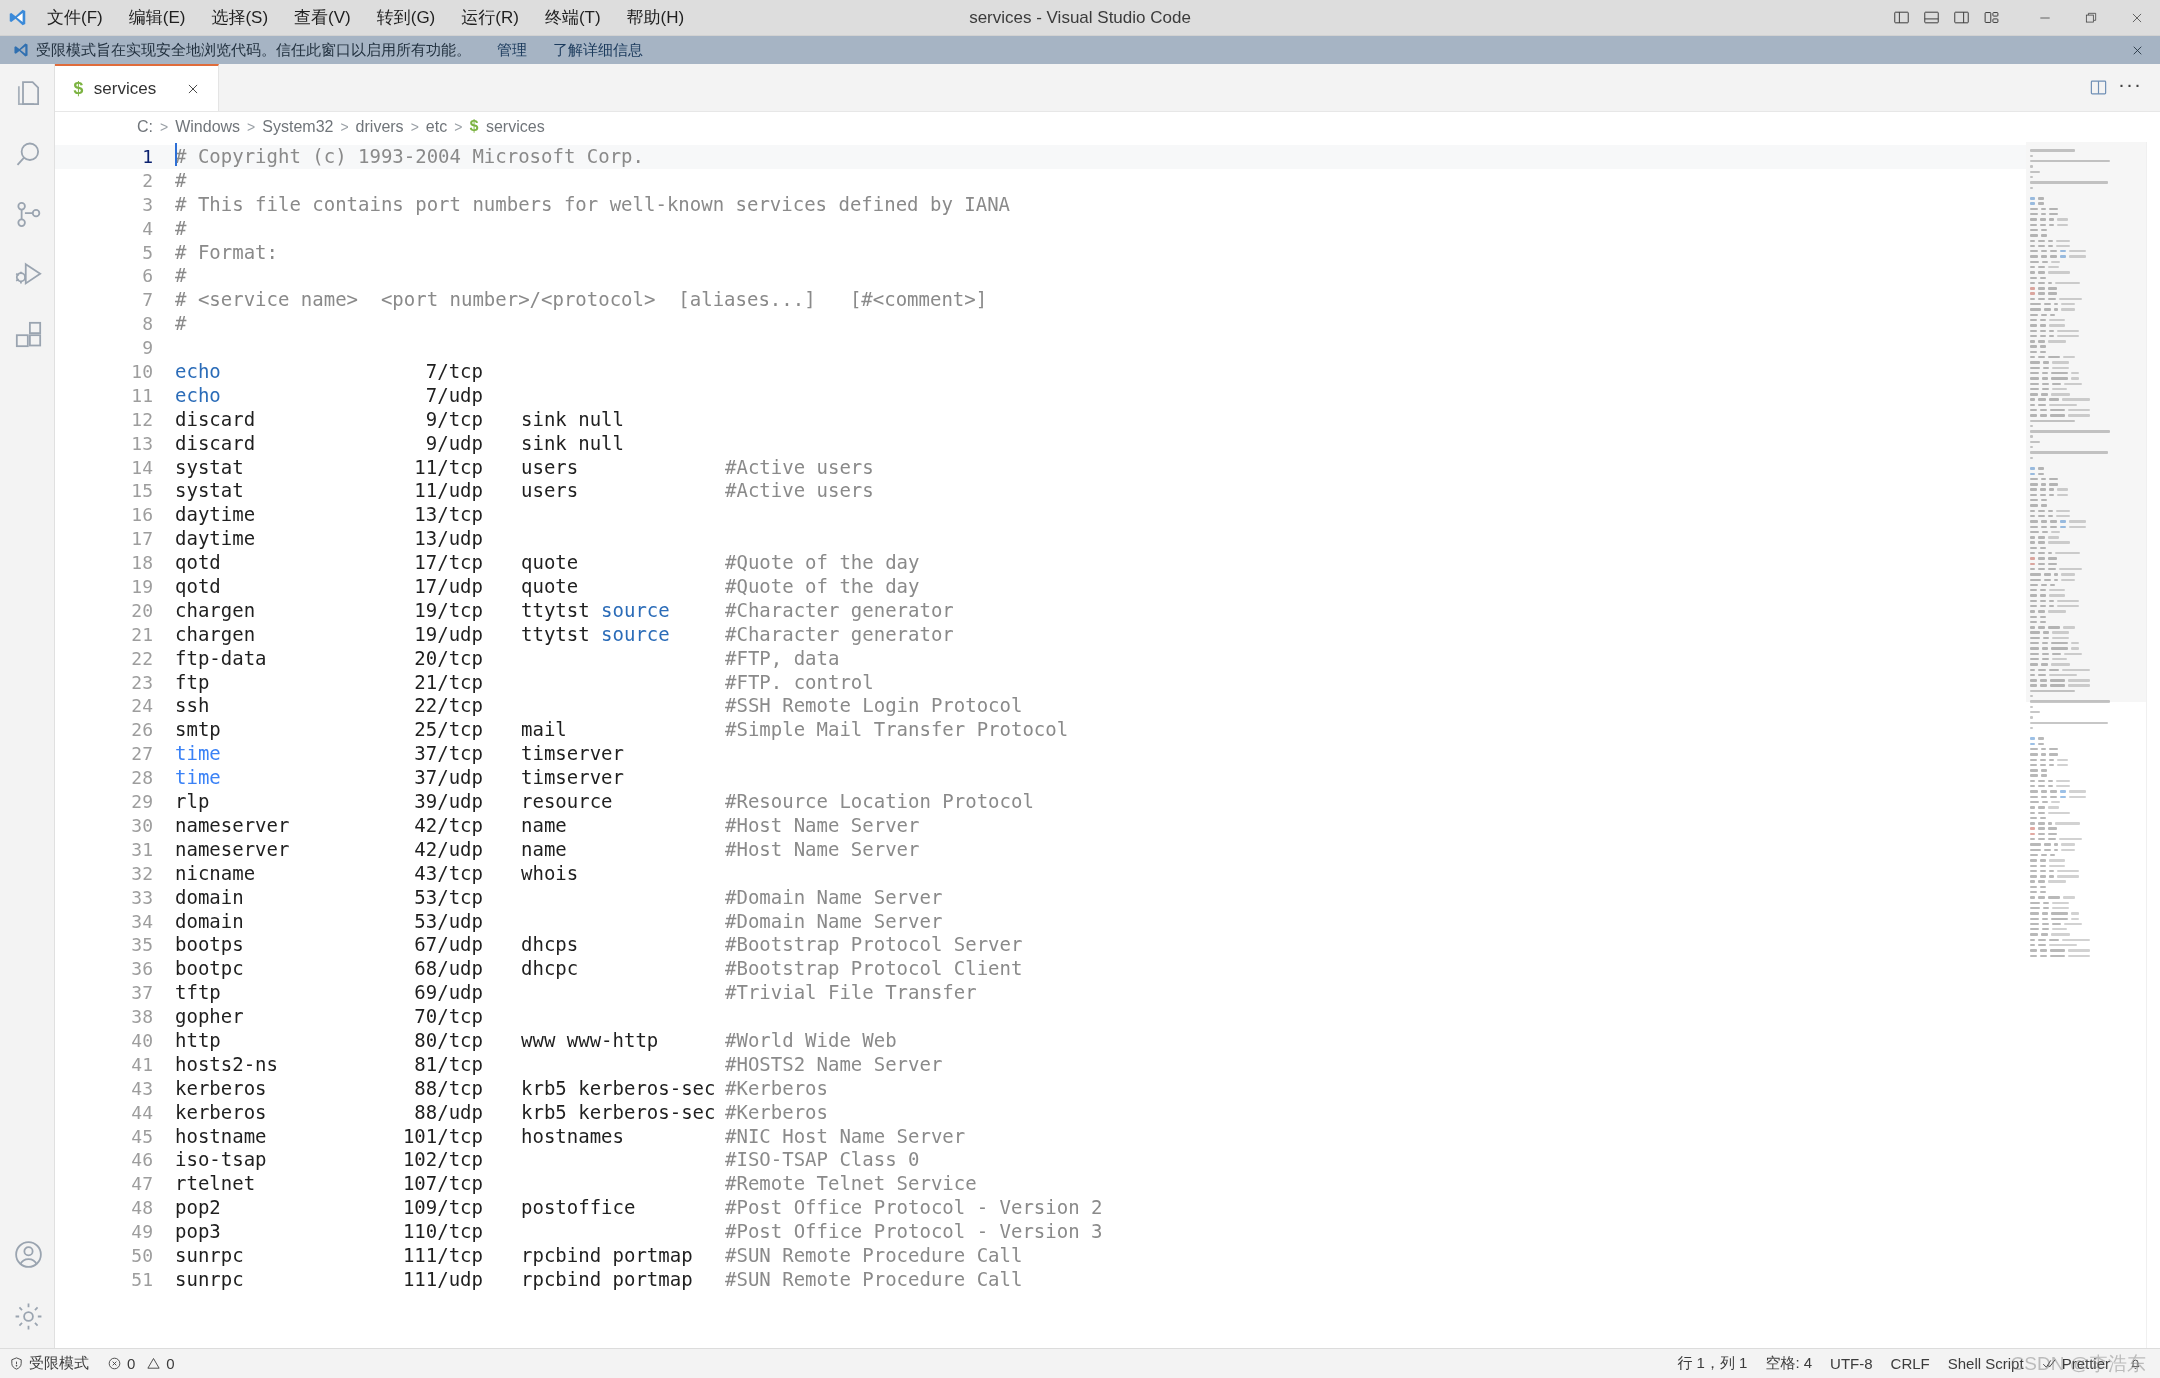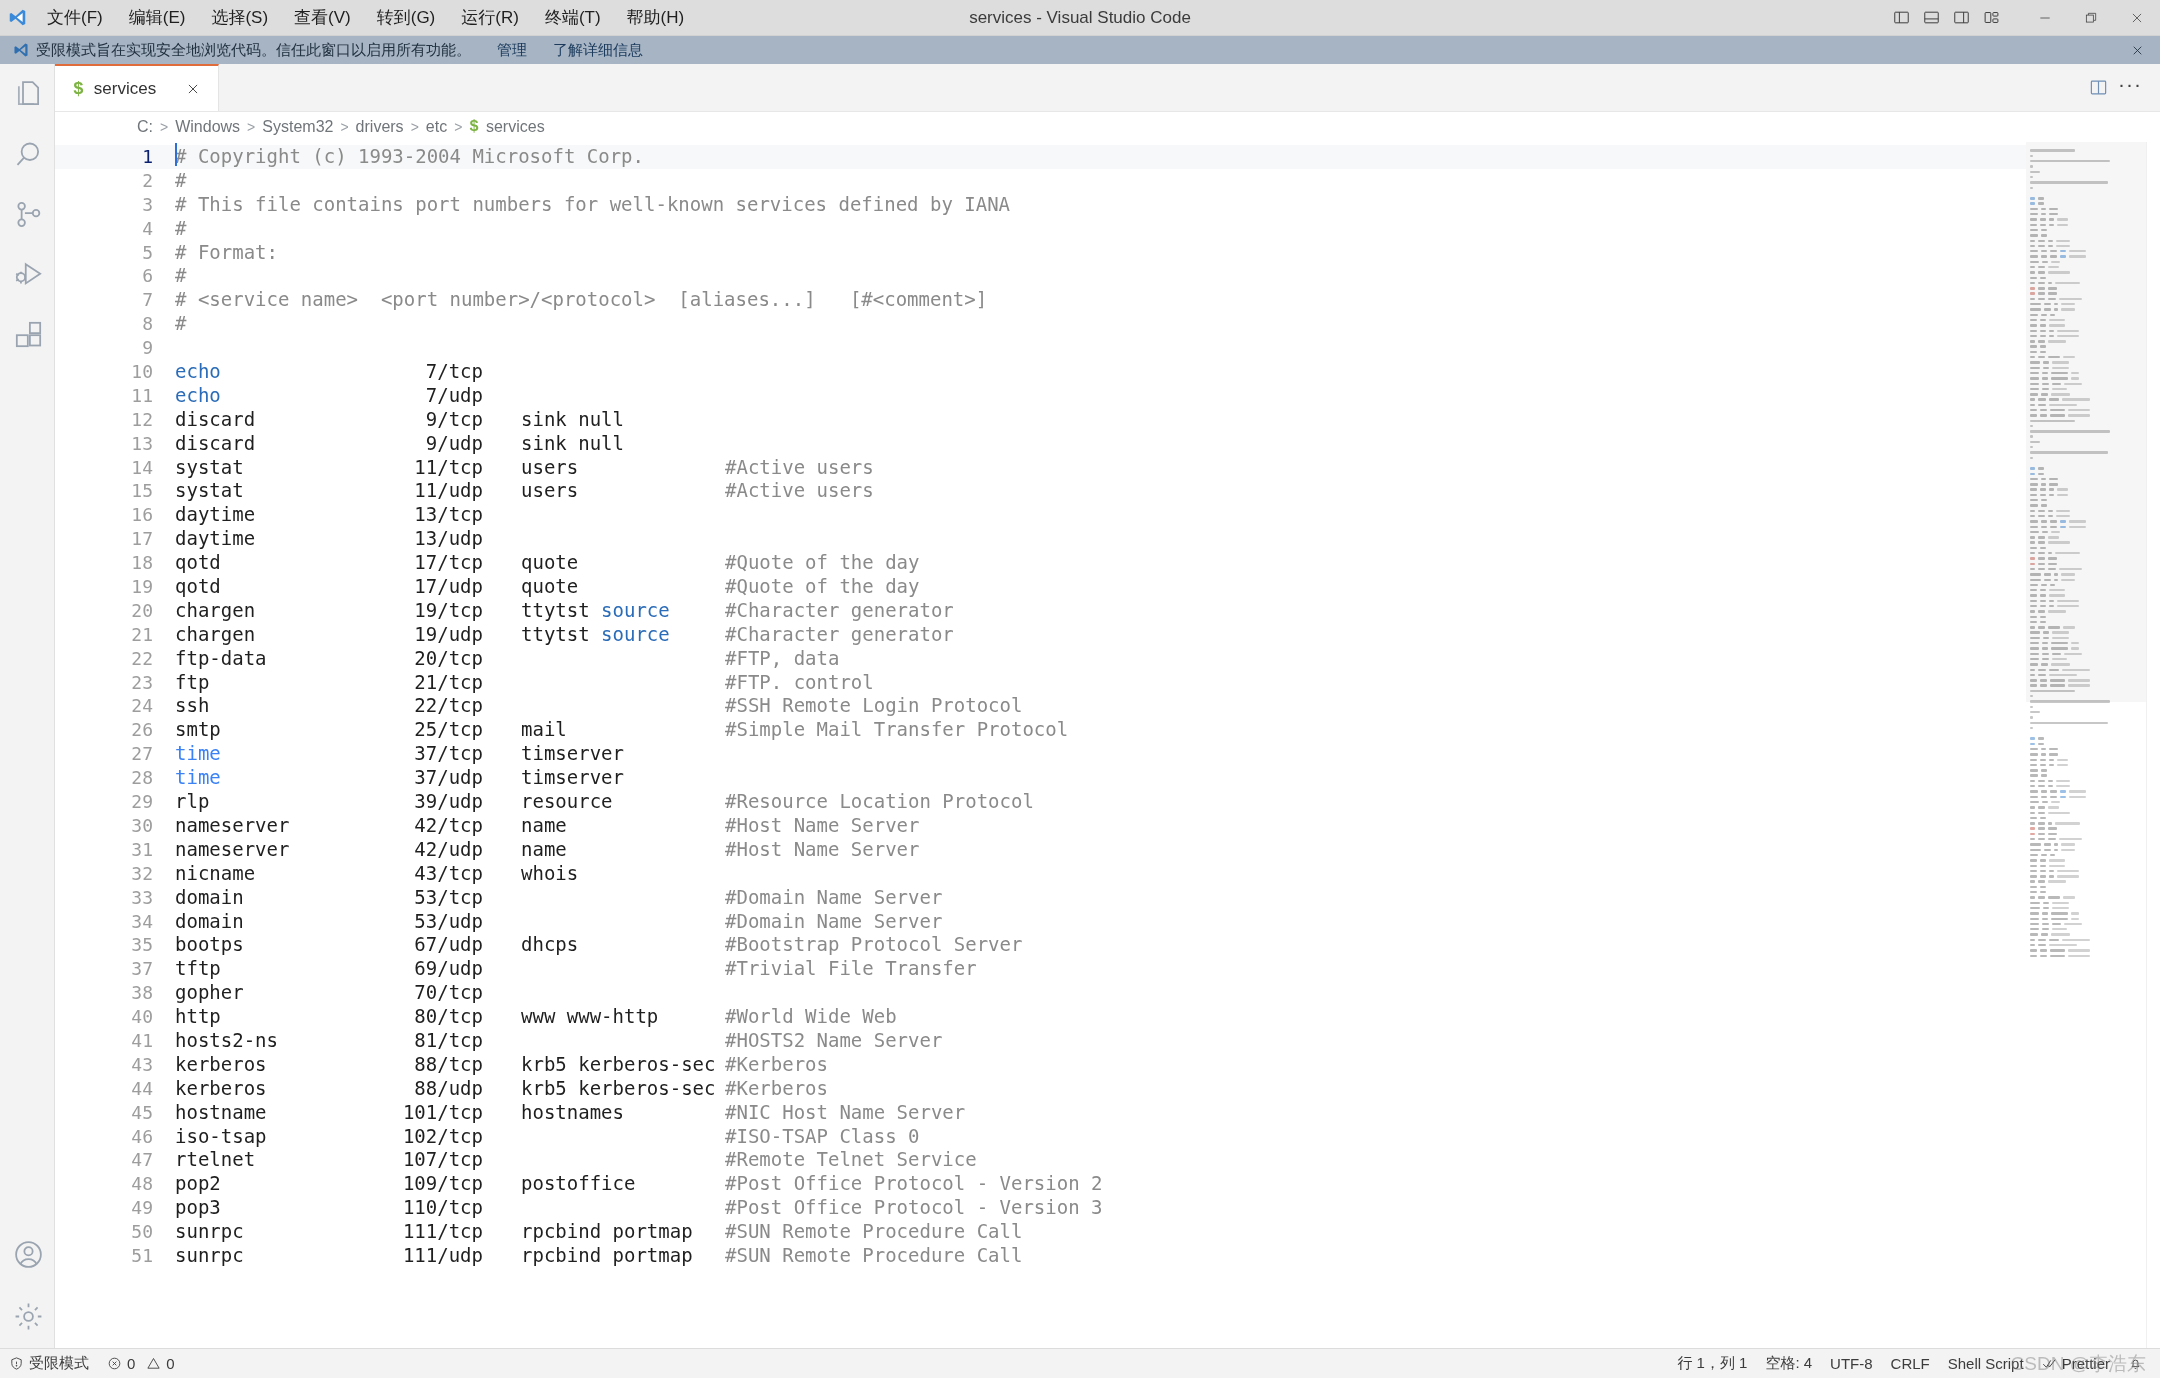--- a/index.html
+++ b/index.html
@@ -411,20 +411,21 @@
           <div class="line"><span class="ln">26</span><span class="ltext"><span class="col-name c-plain">smtp</span><span class="col-port c-plain">25/tcp</span><span class="col-pad"> </span><span class="col-alias"><span class="c-plain">mail</span></span><span class="c-cmt">#Simple Mail Transfer Protocol</span></span></div>
           <div class="line"><span class="ln">27</span><span class="ltext"><span class="col-name c-red">time</span><span class="col-port c-plain">37/tcp</span><span class="col-pad"> </span><span class="col-alias"><span class="c-plain">timserver</span></span></span></div>
           <div class="line"><span class="ln">28</span><span class="ltext"><span class="col-name c-red">time</span><span class="col-port c-plain">37/udp</span><span class="col-pad"> </span><span class="col-alias"><span class="c-plain">timserver</span></span></span></div>
           <div class="line"><span class="ln">29</span><span class="ltext"><span class="col-name c-plain">rlp</span><span class="col-port c-plain">39/udp</span><span class="col-pad"> </span><span class="col-alias"><span class="c-plain">resource</span></span><span class="c-cmt">#Resource Location Protocol</span></span></div>
           <div class="line"><span class="ln">30</span><span class="ltext"><span class="col-name c-plain">nameserver</span><span class="col-port c-plain">42/tcp</span><span class="col-pad"> </span><span class="col-alias"><span class="c-plain">name</span></span><span class="c-cmt">#Host Name Server</span></span></div>
           <div class="line"><span class="ln">31</span><span class="ltext"><span class="col-name c-plain">nameserver</span><span class="col-port c-plain">42/udp</span><span class="col-pad"> </span><span class="col-alias"><span class="c-plain">name</span></span><span class="c-cmt">#Host Name Server</span></span></div>
           <div class="line"><span class="ln">32</span><span class="ltext"><span class="col-name c-plain">nicname</span><span class="col-port c-plain">43/tcp</span><span class="col-pad"> </span><span class="col-alias"><span class="c-plain">whois</span></span></span></div>
           <div class="line"><span class="ln">33</span><span class="ltext"><span class="col-name c-plain">domain</span><span class="col-port c-plain">53/tcp</span><span class="col-pad"> </span><span class="col-alias"><span class="c-plain"></span></span><span class="c-cmt">#Domain Name Server</span></span></div>
           <div class="line"><span class="ln">34</span><span class="ltext"><span class="col-name c-plain">domain</span><span class="col-port c-plain">53/udp</span><span class="col-pad"> </span><span class="col-alias"><span class="c-plain"></span></span><span class="c-cmt">#Domain Name Server</span></span></div>
           <div class="line"><span class="ln">35</span><span class="ltext"><span class="col-name c-plain">bootps</span><span class="col-port c-plain">67/udp</span><span class="col-pad"> </span><span class="col-alias"><span class="c-plain">dhcps</span></span><span class="c-cmt">#Bootstrap Protocol Server</span></span></div>
+          <div class="line"><span class="ln">36</span><span class="ltext"><span class="col-name c-plain">bootpc</span><span class="col-port c-plain">68/udp</span><span class="col-pad"> </span><span class="col-alias"><span class="c-plain">dhcpc</span></span><span class="c-cmt">#Bootstrap Protocol Client</span></span></div>
           <div class="line"><span class="ln">37</span><span class="ltext"><span class="col-name c-plain">tftp</span><span class="col-port c-plain">69/udp</span><span class="col-pad"> </span><span class="col-alias"><span class="c-plain"></span></span><span class="c-cmt">#Trivial File Transfer</span></span></div>
           <div class="line"><span class="ln">38</span><span class="ltext"><span class="col-name c-plain">gopher</span><span class="col-port c-plain">70/tcp</span><span class="col-pad"> </span><span class="col-alias"><span class="c-plain"></span></span></span></div>
           <div class="line"><span class="ln">40</span><span class="ltext"><span class="col-name c-plain">http</span><span class="col-port c-plain">80/tcp</span><span class="col-pad"> </span><span class="col-alias"><span class="c-plain">www www-http</span></span><span class="c-cmt">#World Wide Web</span></span></div>
           <div class="line"><span class="ln">41</span><span class="ltext"><span class="col-name c-plain">hosts2-ns</span><span class="col-port c-plain">81/tcp</span><span class="col-pad"> </span><span class="col-alias"><span class="c-plain"></span></span><span class="c-cmt">#HOSTS2 Name Server</span></span></div>
           <div class="line"><span class="ln">43</span><span class="ltext"><span class="col-name c-plain">kerberos</span><span class="col-port c-plain">88/tcp</span><span class="col-pad"> </span><span class="col-alias"><span class="c-plain">krb5 kerberos-sec</span></span><span class="c-cmt">#Kerberos</span></span></div>
           <div class="line"><span class="ln">44</span><span class="ltext"><span class="col-name c-plain">kerberos</span><span class="col-port c-plain">88/udp</span><span class="col-pad"> </span><span class="col-alias"><span class="c-plain">krb5 kerberos-sec</span></span><span class="c-cmt">#Kerberos</span></span></div>
           <div class="line"><span class="ln">45</span><span class="ltext"><span class="col-name c-plain">hostname</span><span class="col-port c-plain">101/tcp</span><span class="col-pad"> </span><span class="col-alias"><span class="c-plain">hostnames</span></span><span class="c-cmt">#NIC Host Name Server</span></span></div>
           <div class="line"><span class="ln">46</span><span class="ltext"><span class="col-name c-plain">iso-tsap</span><span class="col-port c-plain">102/tcp</span><span class="col-pad"> </span><span class="col-alias"><span class="c-plain"></span></span><span class="c-cmt">#ISO-TSAP Class 0</span></span></div>
           <div class="line"><span class="ln">47</span><span class="ltext"><span class="col-name c-plain">rtelnet</span><span class="col-port c-plain">107/tcp</span><span class="col-pad"> </span><span class="col-alias"><span class="c-plain"></span></span><span class="c-cmt">#Remote Telnet Service</span></span></div>
           <div class="line"><span class="ln">48</span><span class="ltext"><span class="col-name c-plain">pop2</span><span class="col-port c-plain">109/tcp</span><span class="col-pad"> </span><span class="col-alias"><span class="c-plain">postoffice</span></span><span class="c-cmt">#Post Office Protocol - Version 2</span></span></div>

